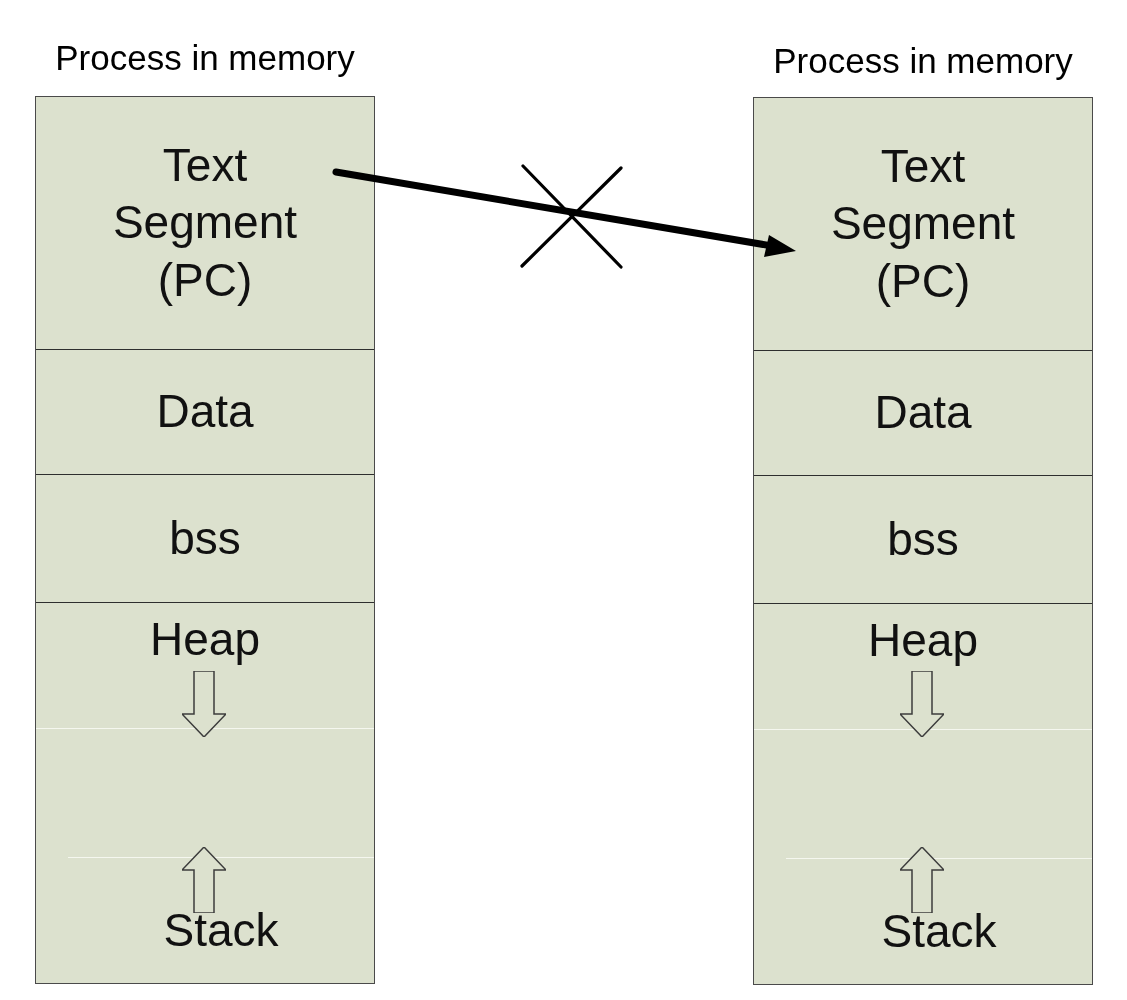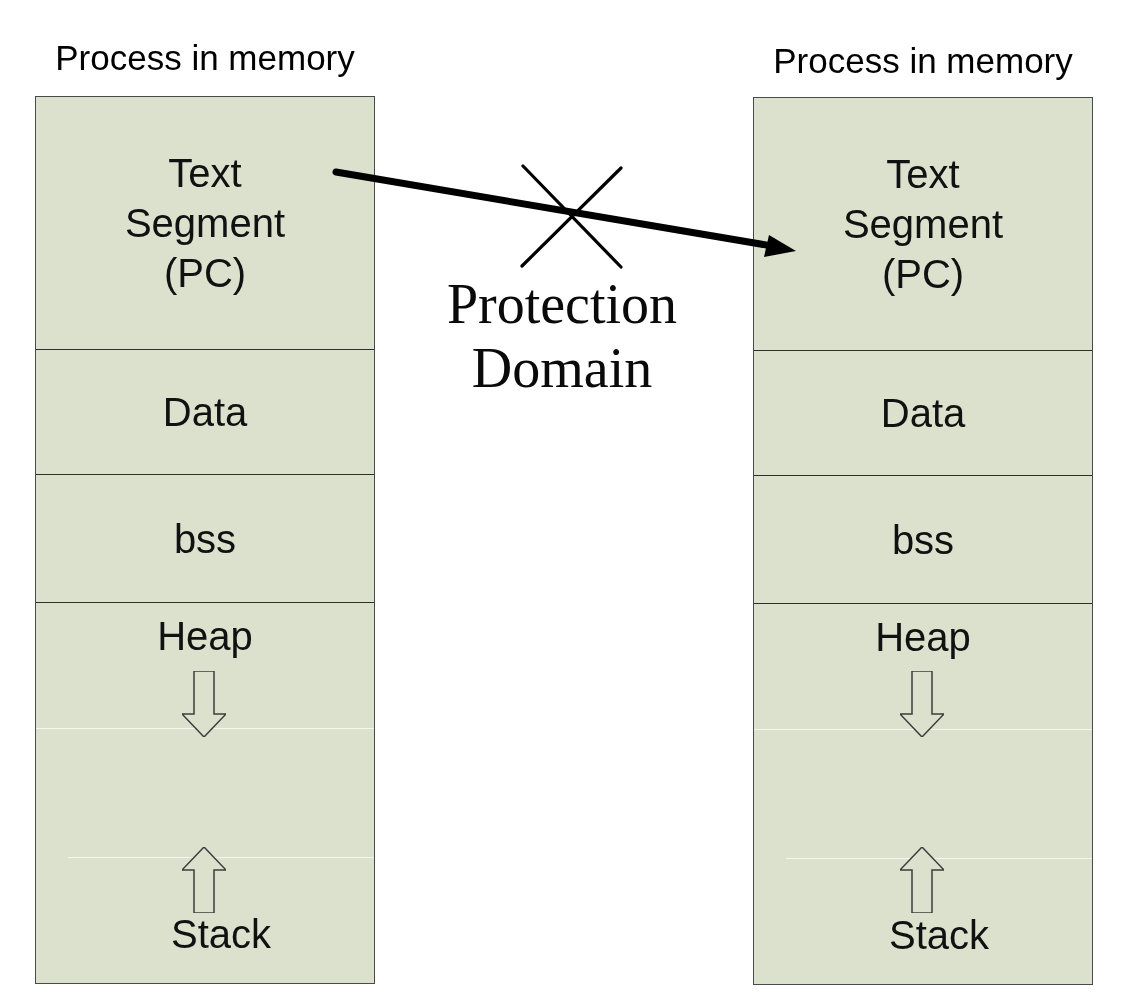--- a/index.html
+++ b/index.html
@@ -36,21 +36,21 @@
     flex-direction: column;
   }
   .left-col  { left: 35px;  top: 96px; }
   .right-col { left: 753px; top: 97px; }
 
   .seg {
     box-sizing: border-box;
     display: flex;
     flex-direction: column;
     justify-content: center;
-    font-size: 40px;
+    font-size: 46px;
     color: #111111;
     line-height: 1.25;
     text-align: center;
   }
   .dark-top  { border-top: 1px solid #2e2e2e; }
   .light-top { border-top: 1px solid #f5f7ef; }
 
   .seg-text  { height: 252px; }
   .seg-data  { height: 125px; }
   .seg-bss   { height: 128px; }
@@ -159,18 +159,14 @@
     <g>
       <line x1="336" y1="172" x2="772" y2="246" stroke="#000000" stroke-width="7" stroke-linecap="round"></line>
       <polygon points="796,251 764,257 769,235" fill="#000000"></polygon>
     </g>
     <g>
       <line x1="523" y1="166" x2="621" y2="267" stroke="#000000" stroke-width="3.2" stroke-linecap="round"></line>
       <line x1="621" y1="168" x2="522" y2="266" stroke="#000000" stroke-width="3.2" stroke-linecap="round"></line>
     </g>
   </svg>
 
-  <div class="protection-label">
-    <span>Protection</span>
-    <span>Domain</span>
-  </div>
 
 </div>
 
 </body></html>

